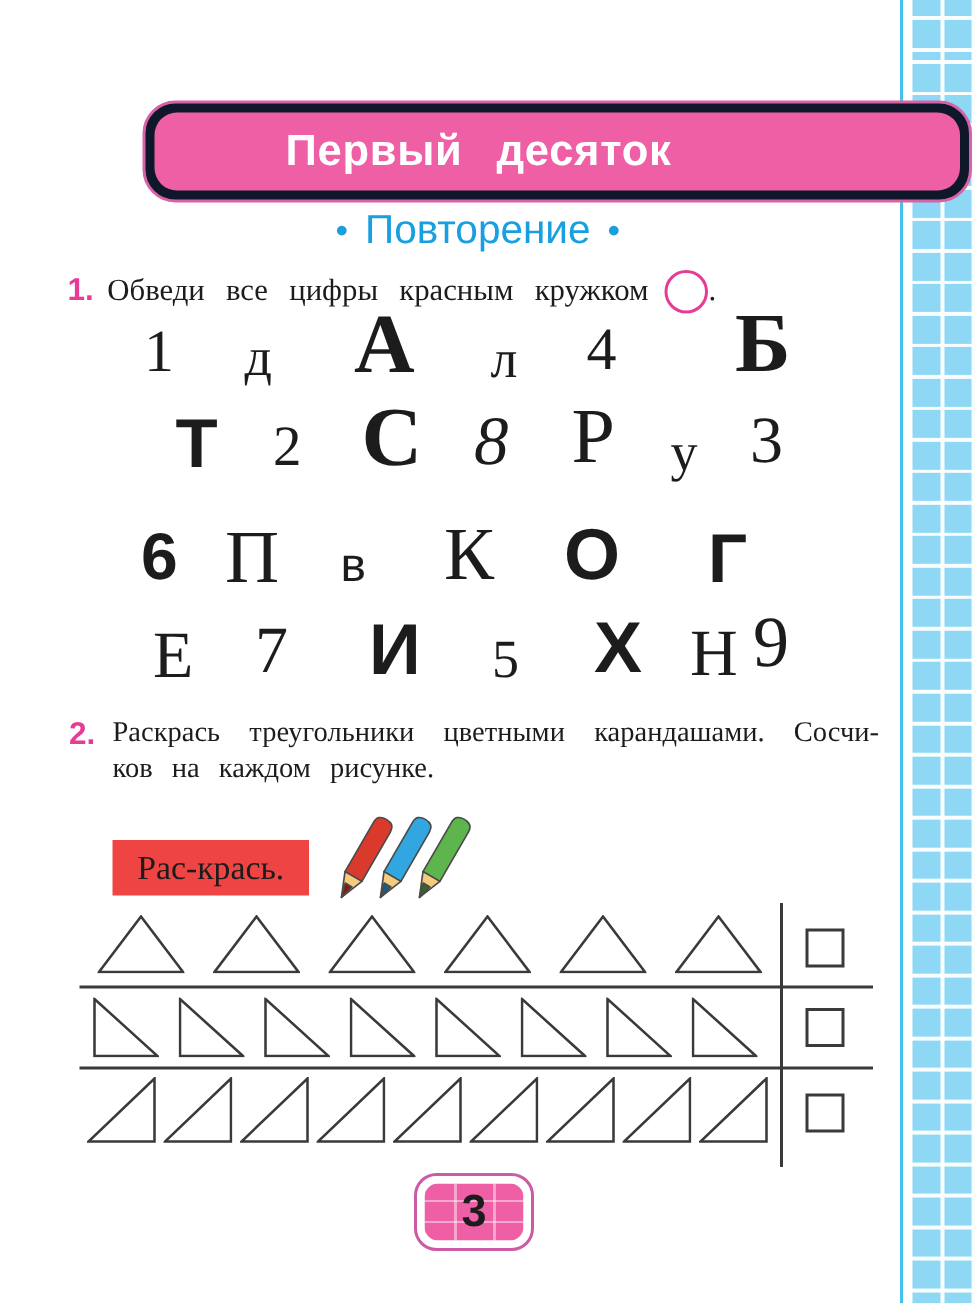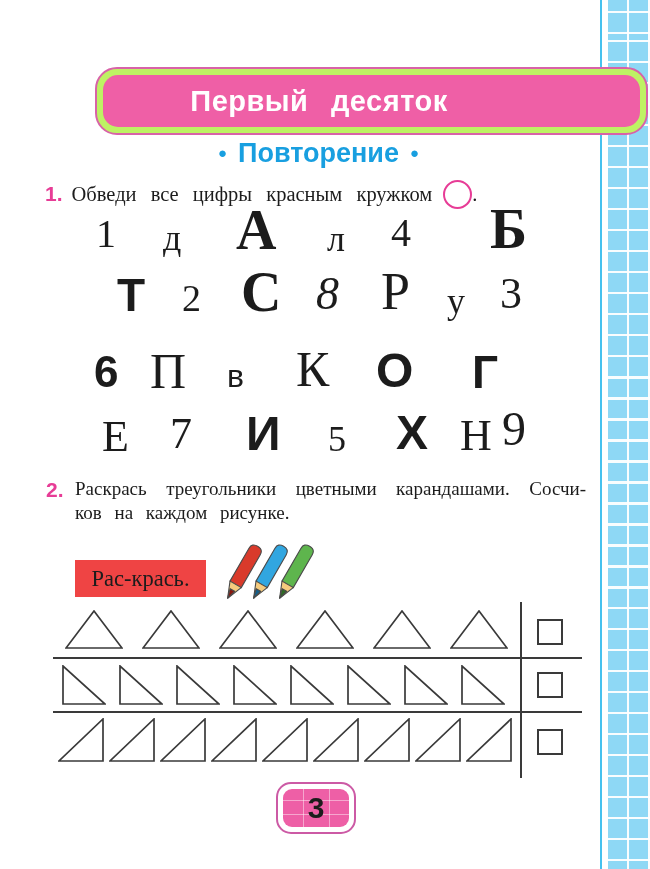--- a/index.html
+++ b/index.html
@@ -8,30 +8,30 @@
 
   
   #margin-line{position:absolute;left:600px;top:0;width:2px;height:869px;background:#46c1ee;}
   #margin-strip{position:absolute;left:608px;top:0;width:42px;height:869px;background-color:#8ed8f5;
     background-image:
       repeating-linear-gradient(to bottom, rgba(255,255,255,.95) 0 2.5px, transparent 2.5px 21px),
       repeating-linear-gradient(to right,  rgba(255,255,255,.95) 0 2.5px, transparent 2.5px 21px);
     background-position:0 40px,19px 0;}
 
   
-  #banner{position:absolute;left:95px;top:67px;width:553px;height:68px;background:#bef264;
+  #banner{position:absolute;left:95px;top:67px;width:553px;height:68px;background:#0f172a;
     border:2px solid #d862a8;border-radius:22px;box-sizing:border-box;padding:6px;z-index:6;}
   #banner-inner{width:100%;height:100%;background:#ef5fa6;border-radius:15px;
     display:flex;align-items:center;justify-content:center;}
   #banner-title{font-family:"Liberation Sans",sans-serif;font-weight:700;font-size:29px;color:#fff;
     word-spacing:14px;letter-spacing:.5px;margin-right:105px;}
 
   
   #subtitle{position:absolute;left:0;top:138px;width:637px;text-align:center;
-    font-family:"Liberation Sans",sans-serif;font-weight:700;font-size:27px;color:#189fe0;}
+    font-family:"Liberation Sans",sans-serif;font-weight:400;font-size:27px;color:#189fe0;}
   .sub-dot{font-size:15px;vertical-align:4px;margin:0 11px;}
 
   
   #task1{position:absolute;left:45px;top:175px;width:440px;height:38px;display:flex;align-items:center;font-size:20.5px;}
   .task-num{font-family:"Liberation Sans",sans-serif;font-weight:700;color:#e73c96;font-size:21px;margin-right:9px;}
   #task1-text{word-spacing:9px;}
   #red-circle{display:inline-block;width:29px;height:29px;border:2px solid #e73c96;border-radius:50%;
     margin-left:11px;box-sizing:border-box;background:#fff;}
 
   

